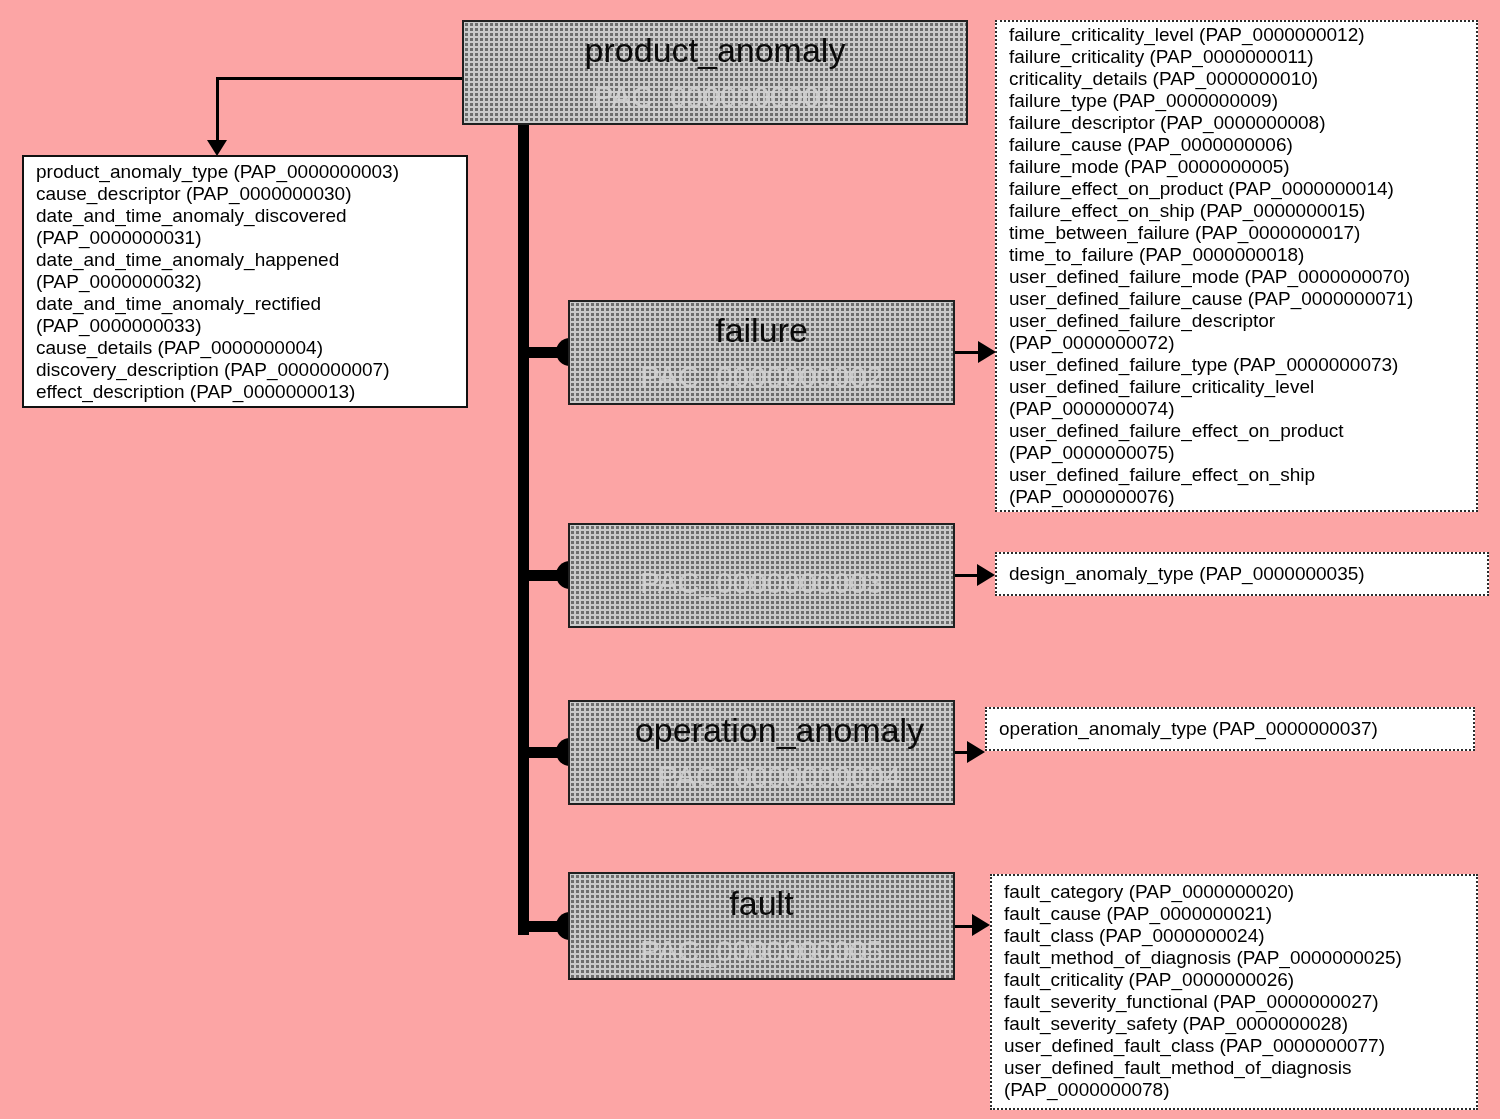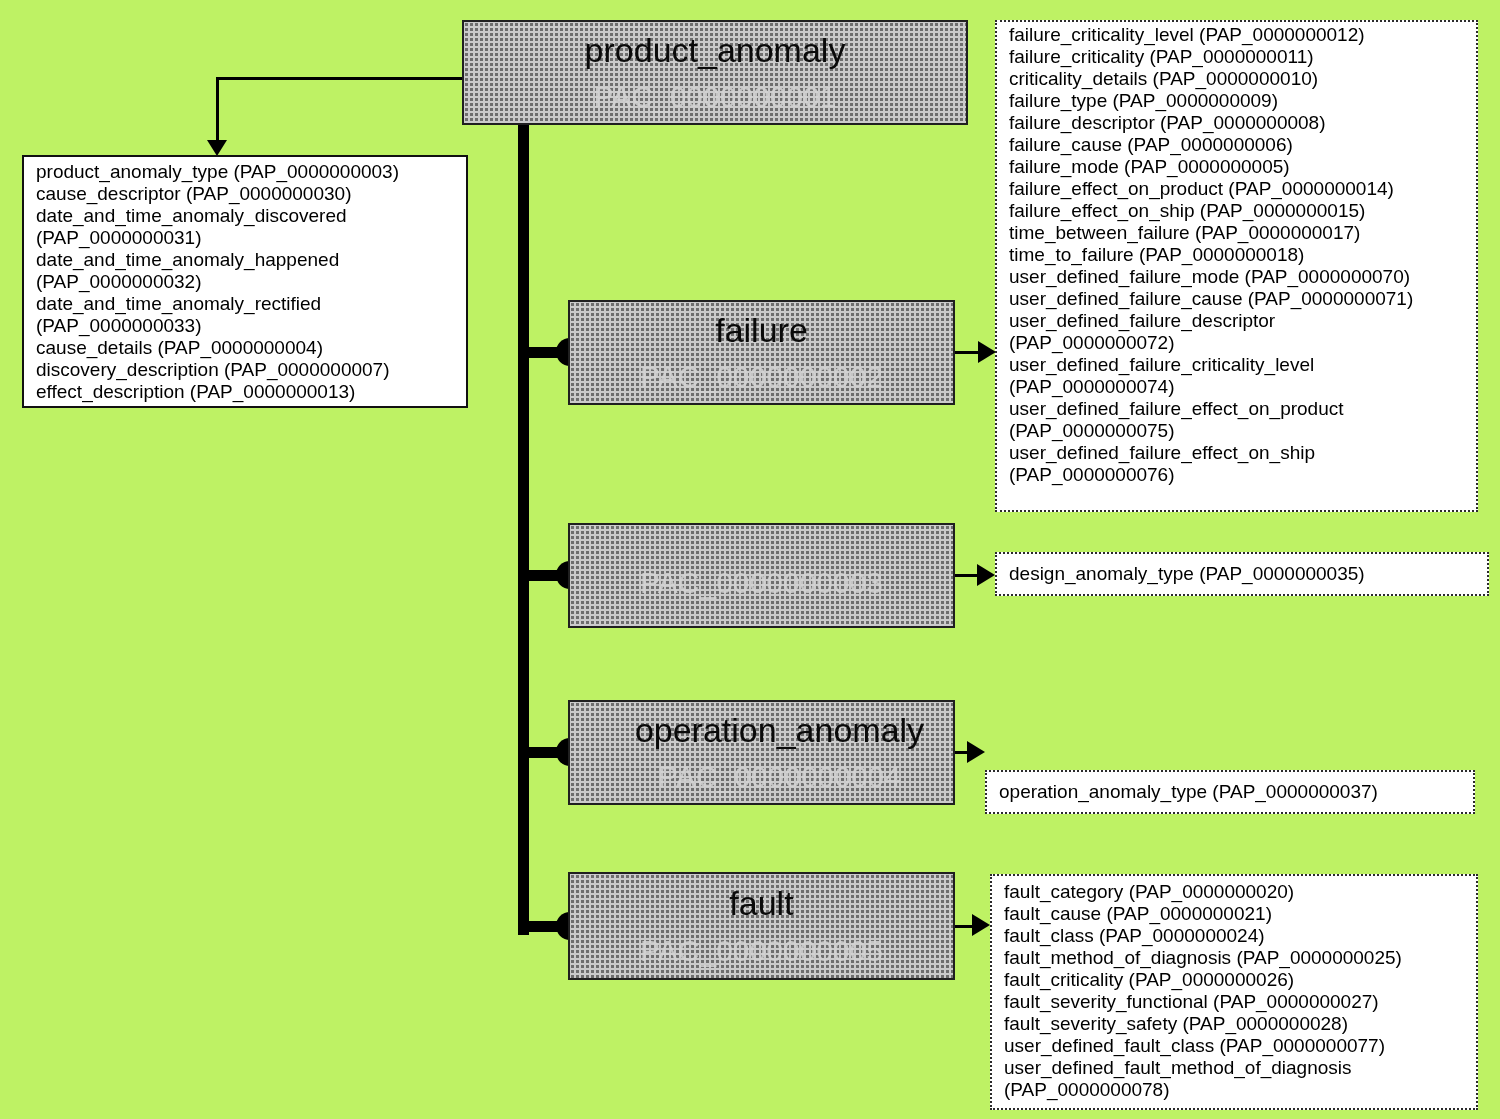--- a/index.html
+++ b/index.html
@@ -2,21 +2,21 @@
 <html><head>
 <meta charset="utf-8">
 <title>product_anomaly class diagram</title>
 <style>
   * { box-sizing: border-box; margin: 0; padding: 0; }
   html, body { background: #ffffff; }
   .canvas {
     position: relative;
     width: 1500px;
     height: 1119px;
-    background: #bef264;
+    background: #fca5a5;
     overflow: hidden;
     font-family: "Liberation Serif", serif;
   }
 
   
   .class-box {
     position: absolute;
     border: 2px solid #1f1f1f;
     background-color: #cbcbcb;
     background-image: radial-gradient(circle, #6e6e6e 1.5px, rgba(0,0,0,0) 1.6px);
@@ -144,37 +144,38 @@
       <div class="attr-line">failure_descriptor (PAP_0000000008)</div>
       <div class="attr-line">failure_cause (PAP_0000000006)</div>
       <div class="attr-line">failure_mode (PAP_0000000005)</div>
       <div class="attr-line">failure_effect_on_product (PAP_0000000014)</div>
       <div class="attr-line">failure_effect_on_ship (PAP_0000000015)</div>
       <div class="attr-line">time_between_failure (PAP_0000000017)</div>
       <div class="attr-line">time_to_failure (PAP_0000000018)</div>
       <div class="attr-line">user_defined_failure_mode (PAP_0000000070)</div>
       <div class="attr-line">user_defined_failure_cause (PAP_0000000071)</div>
       <div class="attr-line">user_defined_failure_descriptor (PAP_0000000072)</div>
+      <div class="attr-line">user_defined_failure_type (PAP_0000000073)</div>
       <div class="attr-line">user_defined_failure_criticality_level (PAP_0000000074)</div>
       <div class="attr-line">user_defined_failure_effect_on_product (PAP_0000000075)</div>
       <div class="attr-line">user_defined_failure_effect_on_ship (PAP_0000000076)</div>
     </div>
 
   <div class="class-box" style="left:568px; top:523px; width:387px; height:105px;">
     <div class="class-ghost">PAC_0000000003</div>
   </div>
   <div class="attr-box vcenter" style="left:995px; top:552px; width:494px; height:44px;">
       <div class="attr-line">design_anomaly_type (PAP_0000000035)</div>
     </div>
 
   <div class="class-box" style="left:568px; top:700px; width:387px; height:105px;padding-left:36px;">
     <div class="class-label">operation_anomaly</div>
     <div class="class-ghost">PAC_0000000004</div>
   </div>
-  <div class="attr-box vcenter" style="left:985px; top:770px; width:490px; height:44px;">
+  <div class="attr-box vcenter" style="left:985px; top:707px; width:490px; height:44px;">
       <div class="attr-line">operation_anomaly_type (PAP_0000000037)</div>
     </div>
 
   <div class="class-box" style="left:568px; top:872px; width:387px; height:108px;text-align:center;">
     <div class="class-label">fault</div>
     <div class="class-ghost">PAC_0000000005</div>
   </div>
   <div class="attr-box" style="left:990px; top:874px; width:488px; height:236px; padding:5px 12px;">
       <div class="attr-line">fault_category (PAP_0000000020)</div>
       <div class="attr-line">fault_cause (PAP_0000000021)</div>

